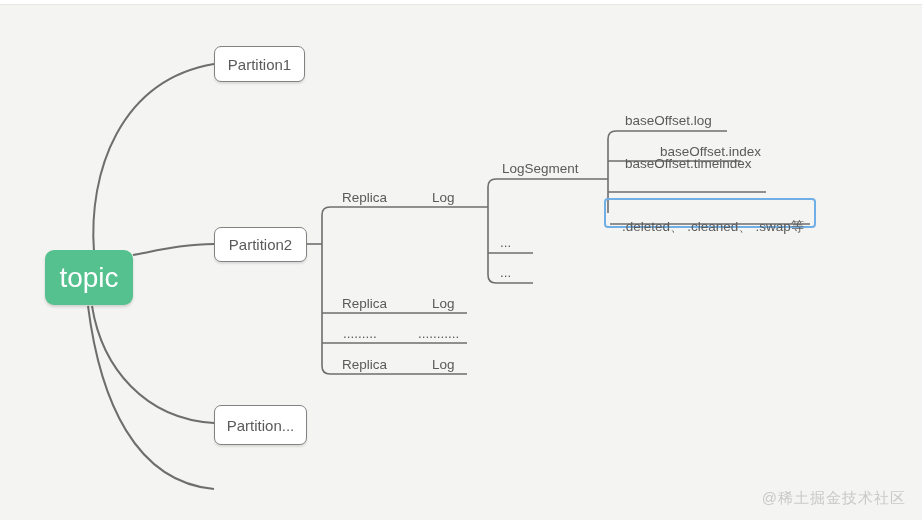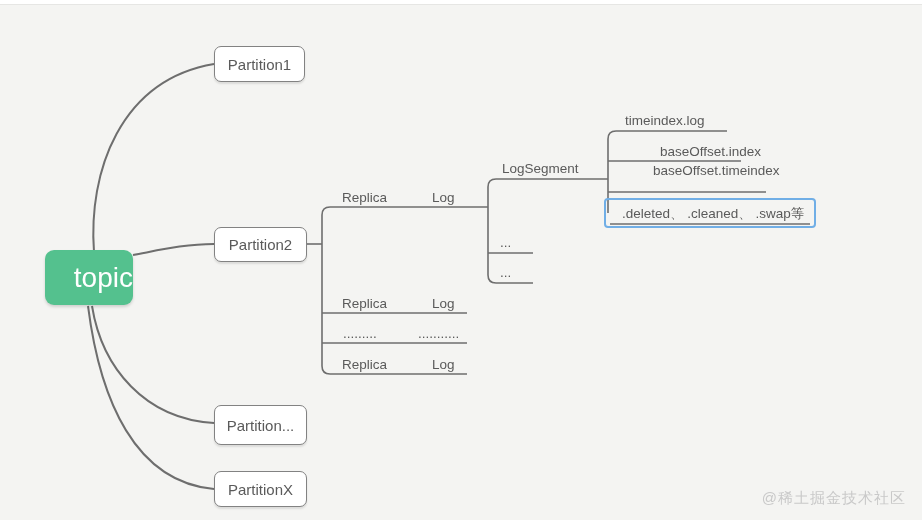--- a/index.html
+++ b/index.html
@@ -28,36 +28,36 @@
     box-shadow: 0 2px 2px rgba(0,0,0,0.10);
     display: flex; align-items: center; justify-content: center;
     color: #5a5a5a; font-size: 15px;
     cursor: default;
   }
   .root-box {
     position: absolute;
     background: #54c18e;
     border-radius: 9px;
     box-shadow: 0 2px 3px rgba(0,0,0,0.15);
-    display: flex; align-items: center; justify-content: flex-end;
+    display: flex; align-items: center; justify-content: center;
     color: #ffffff; font-size: 28px;
   }
   .line-label {
     position: absolute;
     color: #5a5a5a; font-size: 13.5px; line-height: 14px;
     white-space: nowrap;
     cursor: default;
   }
   .selected-node {
     position: absolute;
     left: 604px; top: 198px; width: 212px; height: 30px;
     border: 2px solid #70aee6;
     border-radius: 4px;
     color: #5a5a5a; font-size: 13.5px;
-    padding: 5px 0 0 16px;
+    padding: 18px 0 0 16px;
     white-space: nowrap;
   }
   .watermark {
     position: absolute;
     right: 16px; bottom: 12px;
     color: #c9c9c9; font-size: 15px; letter-spacing: 1px;
     white-space: nowrap;
     margin-left: 12px;
   }
 </style>
@@ -95,43 +95,40 @@
 
   <div class="node-box" style="left:214px; top:46px; width:91px; height:36px;">
     <span>Partition1</span>
   </div>
   <div class="node-box" style="left:214px; top:227px; width:93px; height:35px;">
     <span>Partition2</span>
   </div>
   <div class="node-box" style="left:214px; top:405px; width:93px; height:40px;">
     <span>Partition...</span>
   </div>
-  <div class="node-box" style="left:214px; top:471px; width:93px; height:36px;">
-    <span>PartitionX</span>
-  </div>
 
   <div class="line-label" style="left:342px; top:191px;">Replica</div>
   <div class="line-label" style="left:432px; top:191px;">Log</div>
 
   <div class="line-label" style="left:342px; top:297px;">Replica</div>
   <div class="line-label" style="left:432px; top:297px;">Log</div>
 
   <div class="line-label" style="left:343px; top:327px;">.........</div>
   <div class="line-label" style="left:418px; top:327px;">...........</div>
 
   <div class="line-label" style="left:342px; top:358px;">Replica</div>
   <div class="line-label" style="left:432px; top:358px;">Log</div>
 
   <div class="line-label" style="left:502px; top:162px;text-align:center;">LogSegment</div>
   <div class="line-label" style="left:500px; top:236px;">...</div>
   <div class="line-label" style="left:500px; top:266px;">...</div>
 
-  <div class="line-label" style="left:625px; top:114px;">timeindex.log</div>
+  <div class="line-label" style="left:625px; top:114px;">baseOffset.log</div>
   <div class="line-label" style="left:660px; top:145px;text-align:right;">baseOffset.index</div>
-  <div class="line-label" style="left:625px; top:164px;margin-left:28px;">baseOffset.timeindex</div>
+  <div class="line-label" style="left:625px; top:157px;">baseOffset.timeindex</div>
 
   <div class="selected-node">
     <span>.deleted、 .cleaned、 .swap等</span>
   </div>
 
   <div class="watermark">@稀土掘金技术社区</div>
 
 </div>
 
 </body></html>

